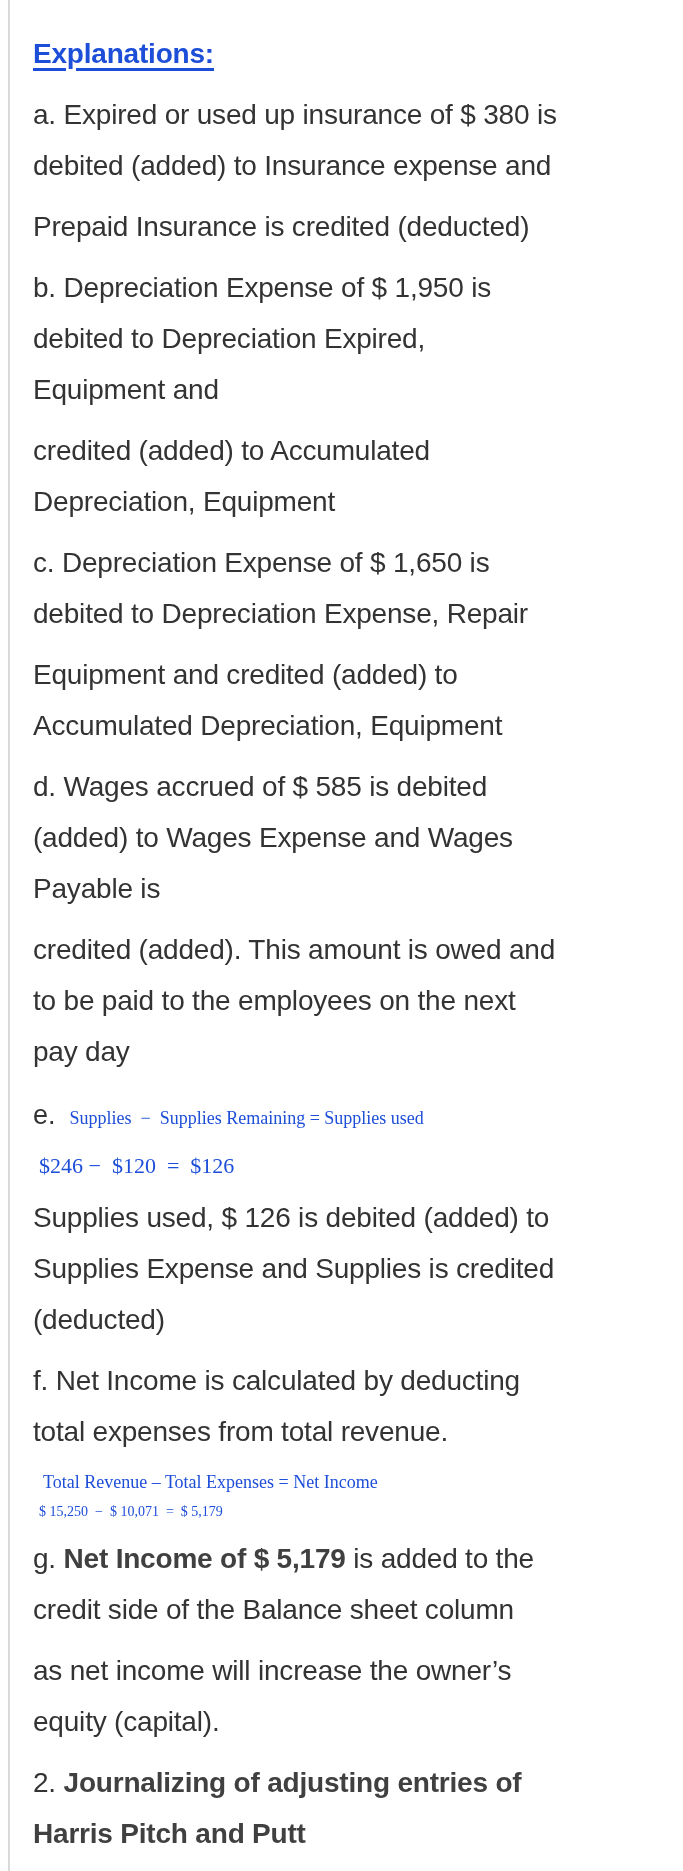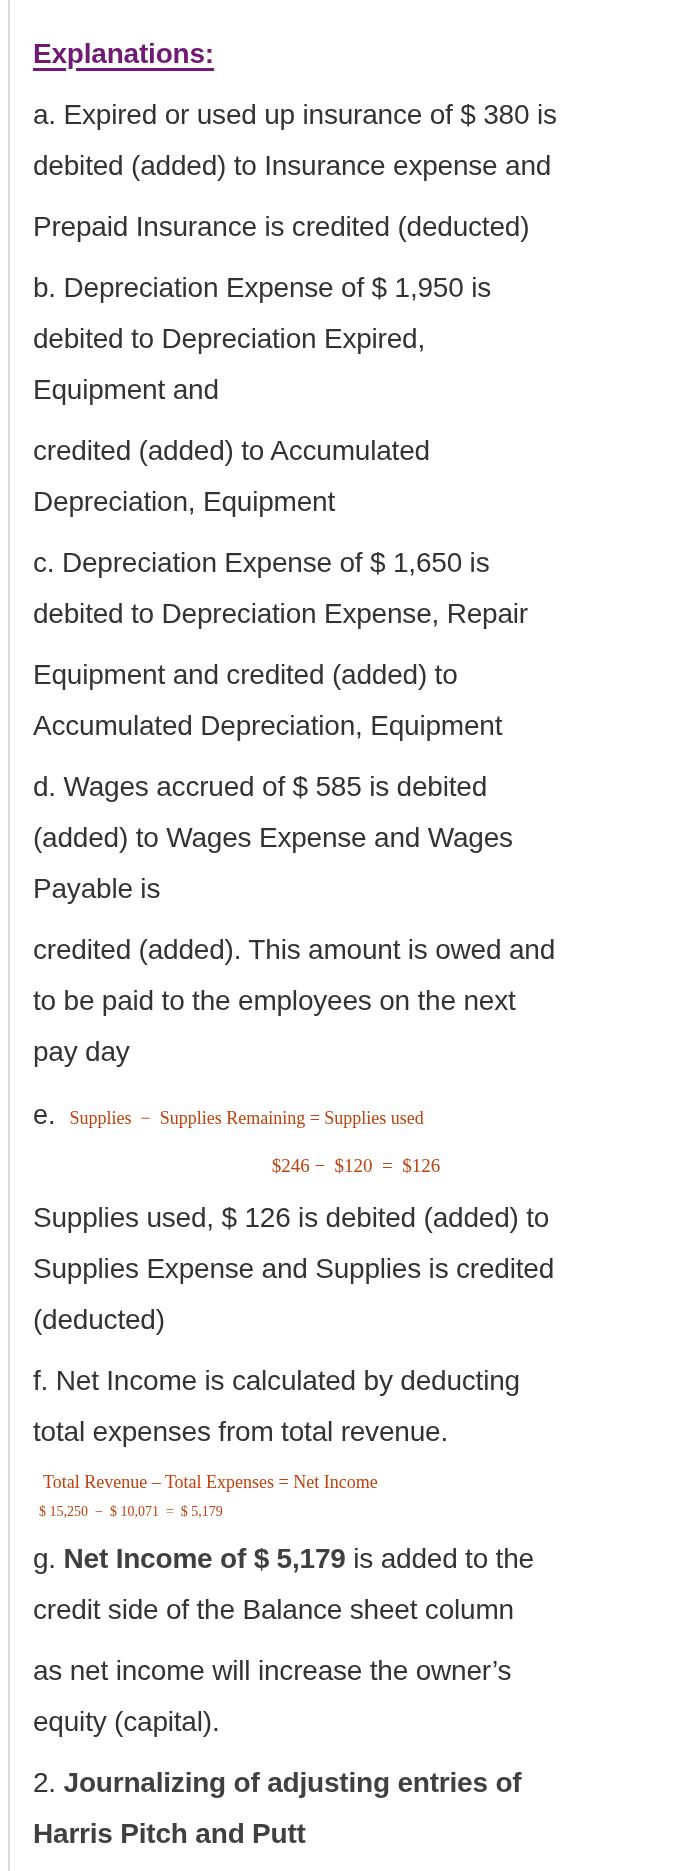--- a/index.html
+++ b/index.html
@@ -28,49 +28,48 @@
   }
   .para { margin: 0 0 10px 0; }
   .line {
     font-size: 28px;
     line-height: 51px;
     letter-spacing: -0.2px;
     white-space: pre;
   }
   .heading .line {
     font-weight: 700;
-    color: #701a75;
+    color: #1d4ed8;
     text-decoration: underline;
     text-decoration-thickness: 2.5px;
     text-underline-offset: 5px;
   }
   b, .bold { font-weight: 700; color: #404040; }
   .math {
     font-family: "Liberation Serif", serif;
-    color: #c2410c;
+    color: #1d4ed8;
     white-space: pre;
     letter-spacing: 0;
   }
   .e-row {
     display: flex;
     align-items: baseline;
     margin: 18px 0 8px 0;
   }
   .e-marker {
     font-size: 27px;
     line-height: 40px;
     color: #333333;
     margin-right: 14px;
   }
   .e-formula { font-size: 18px; line-height: 40px; }
   .calc-line {
-    font-size: 19px;
+    font-size: 22px;
     line-height: 40px;
     margin: 0 0 6px 6px;
-    text-align: center;
   }
   .f-formula {
     font-size: 18px;
     line-height: 30px;
     margin: 8px 0 0 10px;
   }
   .f-calc {
     font-size: 14px;
     line-height: 30px;
     margin: 0 0 6px 6px;

